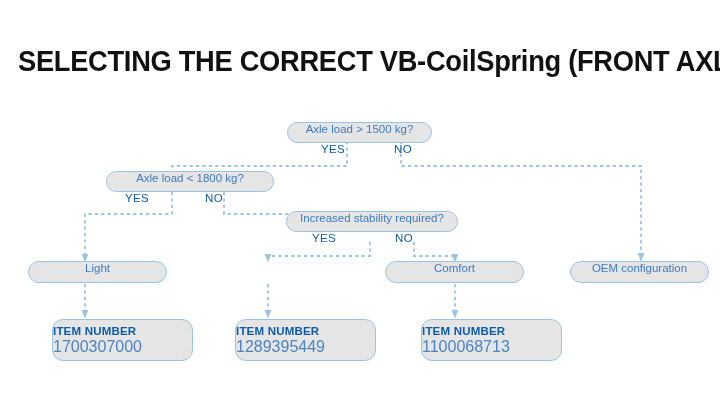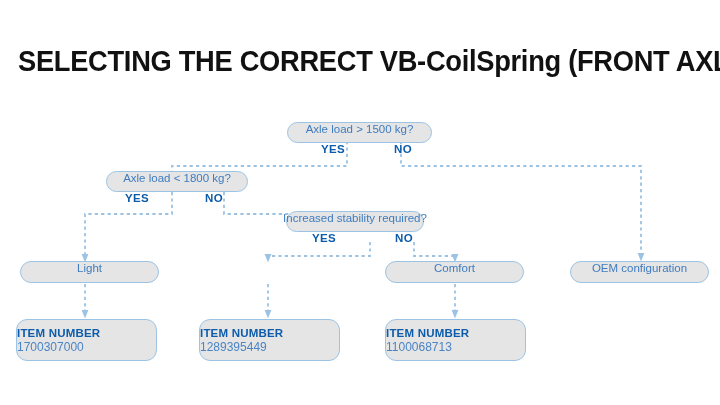--- a/index.html
+++ b/index.html
@@ -63,38 +63,39 @@
   .result {
     border-radius: 999px;
     height: 22px;
     font-size: 11.5px;
   }
   .item {
     border-radius: 11px;
     height: 42px;
     flex-direction: column;
     justify-content: center;
+    margin-left: 36px;
   }
   .item .item-label {
     font-family: "Liberation Sans Narrow", "Liberation Sans", sans-serif;
     font-weight: bold;
     font-size: 11.5px;
     color: #0d5cab;
     letter-spacing: 0.2px;
     margin-bottom: 1px;
   }
   .item .item-value {
-    font-size: 12px;
+    font-size: 16px;
     color: #4a84c4;
   }
   
   .branch-label {
     position: absolute;
     font-family: "Liberation Sans Narrow", "Liberation Sans", sans-serif;
-    font-weight: bold;
+    font-weight: normal;
     font-size: 11.5px;
     color: #0d5cab;
     letter-spacing: 0.3px;
     text-align: center;
     white-space: nowrap;
     transform: translateX(-50%);
   }
 </style>
 </head>
 <body>
@@ -128,33 +129,33 @@
       <path d="M 455 284 L 455 314" marker-end="url(#arrow)"></path>
     </g>
   </svg>
 
   <div class="node decision" style="left:287px; top:122px; width:145px;">
     <span>Axle load &gt; 1500 kg?</span>
   </div>
   <div class="branch-label" style="left:333px; top:143px;">YES</div>
   <div class="branch-label" style="left:403px; top:143px;">NO</div>
 
-  <div class="node decision" style="left:106px; top:171px; width:142px;">
+  <div class="node decision" style="left:106px; top:171px; width:168px;">
     <span>Axle load &lt; 1800 kg?</span>
   </div>
   <div class="branch-label" style="left:137px; top:192px;">YES</div>
   <div class="branch-label" style="left:214px; top:192px;">NO</div>
 
-  <div class="node decision" style="left:286px; top:211px; width:138px;">
+  <div class="node decision" style="left:286px; top:211px; width:172px;">
     <span>Increased stability required?</span>
   </div>
   <div class="branch-label" style="left:324px; top:232px;">YES</div>
   <div class="branch-label" style="left:404px; top:232px;">NO</div>
 
-  <div class="node result" style="left:20px; top:261px; width:139px;">
+  <div class="node result" style="left:28px; top:261px; width:139px;">
     <span>Light</span>
   </div>
   <div class="node result" style="left:385px; top:261px; width:139px;">
     <span>Comfort</span>
   </div>
   <div class="node result" style="left:570px; top:261px; width:139px;">
     <span>OEM configuration</span>
   </div>
 
   <div class="node item" style="left:16px; top:319px; width:141px;">

